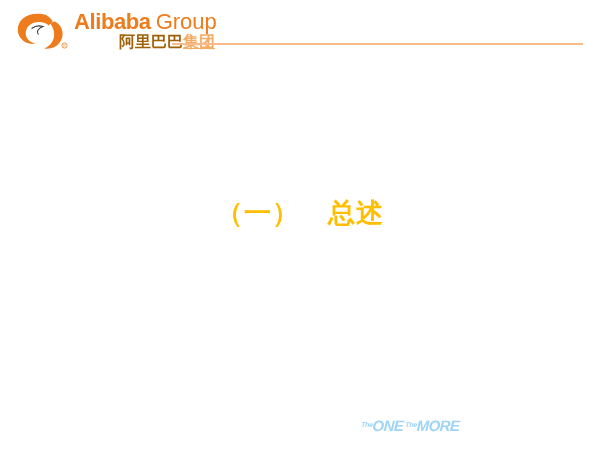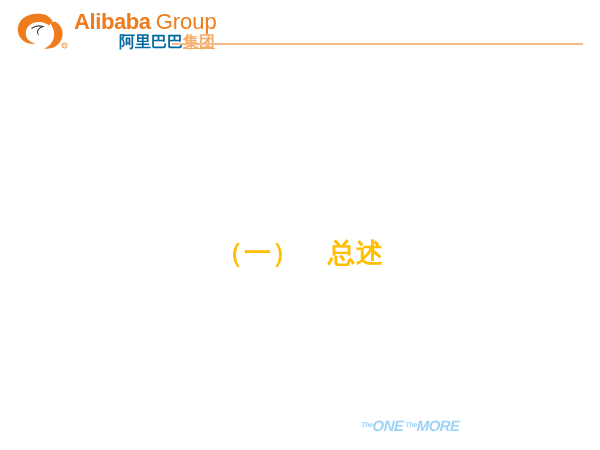--- a/index.html
+++ b/index.html
@@ -75,21 +75,21 @@
     left: 79px;
     top: 22px;
     white-space: nowrap;
     height: 20px;
     line-height: 20px;
   }
   .cn-strong {
     font-family: "DejaVu Sans", sans-serif;
     font-size: 16px;
     font-weight: bold;
-    color: #0369a1;
+    color: #a16207;
     letter-spacing: 0px;
     padding-left: 24px;
   }
   .cn-light {
     font-family: "DejaVu Sans", sans-serif;
     font-size: 16px;
     font-weight: bold;
     color: #f5ab63;
     letter-spacing: 0px;
     text-decoration: underline;
@@ -118,21 +118,20 @@
     left: 0;
     top: 135px;
     width: 600px;
     text-align: center;
     font-family: "DejaVu Sans", sans-serif;
     font-size: 27px;
     font-weight: bold;
     color: #ffbf00;
     letter-spacing: 1px;
     white-space: nowrap;
-    margin-top: 40px;
   }
 
   
   #watermark {
     position: absolute;
     right: 15px;
     bottom: 17px;
     height: 16px;
     white-space: nowrap;
     color: #9ed5f7;

